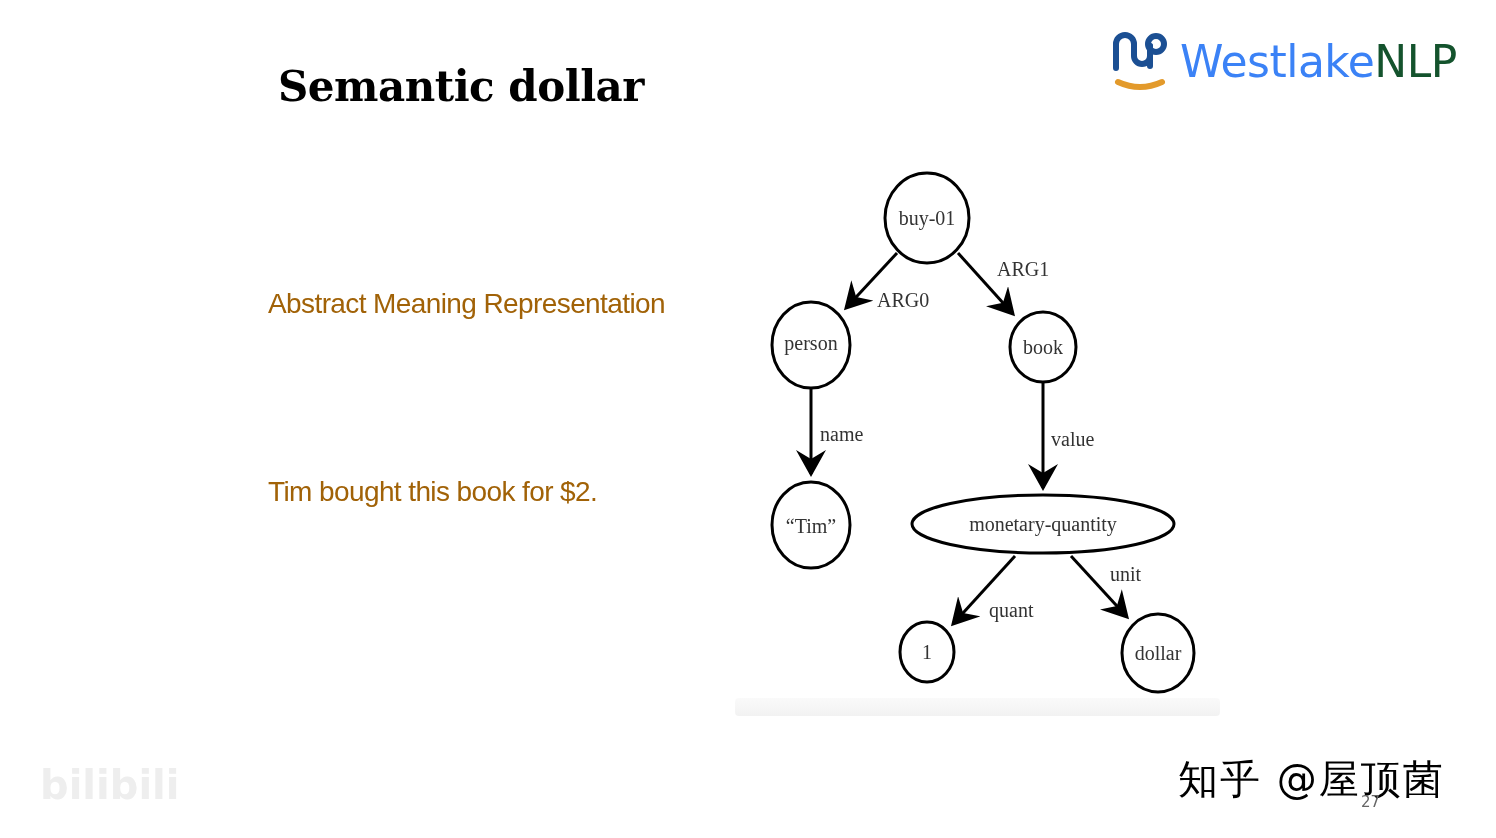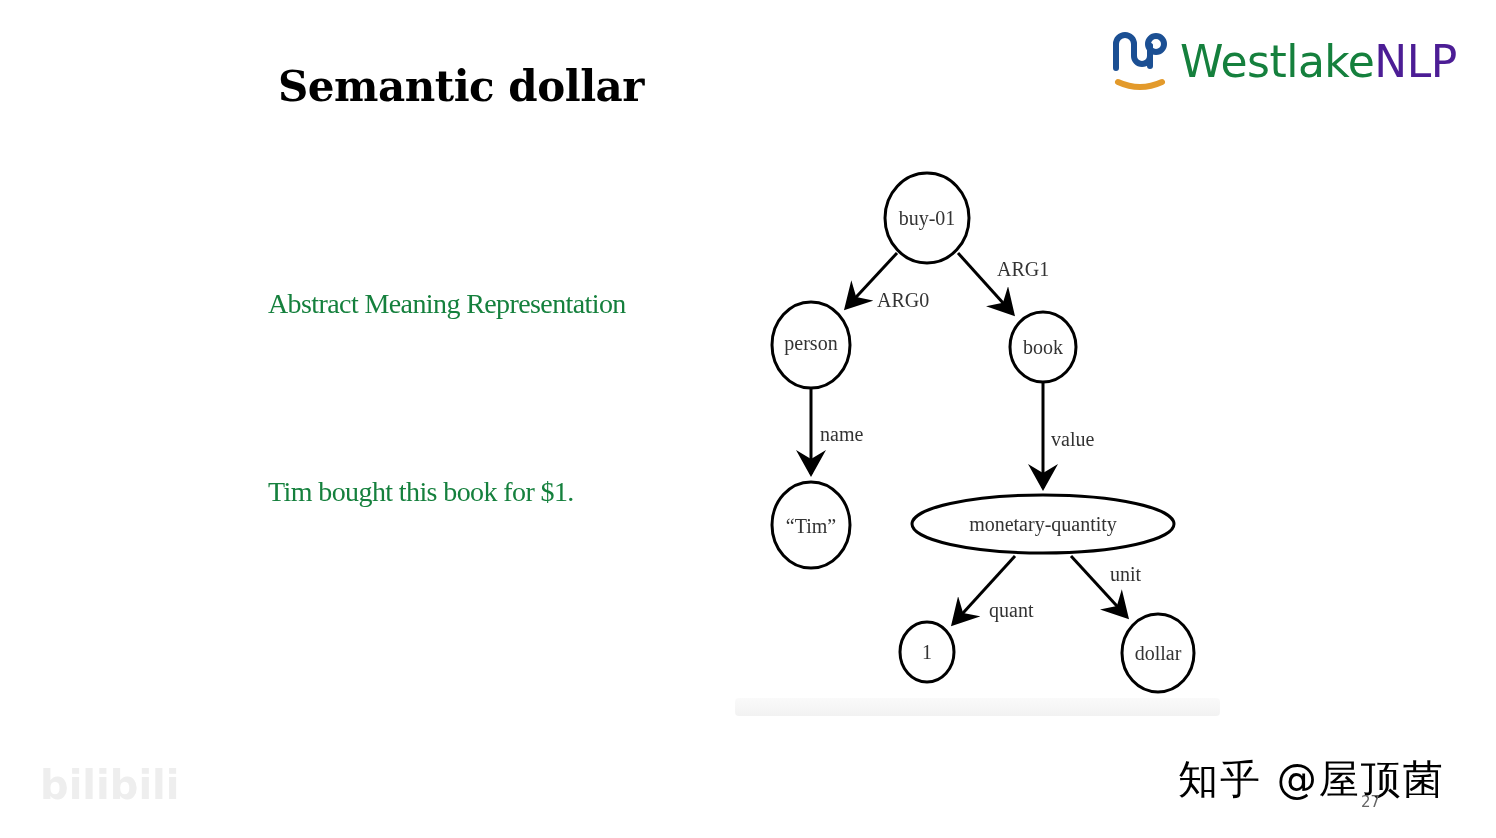--- a/index.html
+++ b/index.html
@@ -7,24 +7,24 @@
       width: 1496px; height: 838px; background: #ffffff; position: relative; overflow: hidden;
       font-family: "DejaVu Serif", serif;
     }
     .title {
       position: absolute; left: 278px; top: 62px;
       font-family: "DejaVu Serif", serif; font-weight: bold; font-size: 42px; color: #000;
       letter-spacing: -0.5px;
     }
     .logo { position: absolute; left: 1110px; top: 28px; height: 66px; display: flex; align-items: center; }
     .logo-text { font-family: "DejaVu Sans", sans-serif; font-size: 44px; margin-left: 10px; letter-spacing: -0.5px; }
-    .logo-text .w { color: #15803d; }
-    .logo-text .n { color: #4c1d95; }
+    .logo-text .w { color: #3b82f6; }
+    .logo-text .n { color: #14532d; }
     .body-text {
-      position: absolute; font-family: Liberation Serif, serif; font-size: 28px; color: #15803d; letter-spacing: -0.6px;
+      position: absolute; font-family: Liberation Sans, sans-serif; font-size: 28px; color: #a16207; letter-spacing: -0.6px;
     }
     .amr { left: 268px; top: 288px; }
     .sentence { left: 268px; top: 476px; }
     svg.graph { position: absolute; left: 0; top: 0; }
     .node-label { font-family: "Liberation Serif", serif; font-size: 20px; fill: #333; }
     .edge-label { font-family: "Liberation Serif", serif; font-size: 20px; fill: #333; }
     .shadow-strip {
       position: absolute; left: 735px; top: 698px; width: 485px; height: 18px;
       background: linear-gradient(#fafafa, #f2f2f2); border-radius: 4px;
     }
@@ -52,21 +52,21 @@
     <circle cx="46" cy="14" r="8" fill="none" stroke="#1b4f93" stroke-width="6"></circle>
     <path d="M40 16 V36" stroke="#1b4f93" stroke-width="6" stroke-linecap="round"></path>
     <path d="M8 52 Q30 62 52 52" fill="none" stroke="#e39a2b" stroke-width="6" stroke-linecap="round"></path>
   </svg>
   <div class="logo-text">
     <span class="w">Westlake</span><span class="n">NLP</span>
   </div>
 </div>
 
 <div class="body-text amr">Abstract Meaning Representation</div>
-<div class="body-text sentence">Tim bought this book for $1.</div>
+<div class="body-text sentence">Tim bought this book for $2.</div>
 
 <div class="shadow-strip"></div>
 
 <svg class="graph" width="1496" height="838">
   <defs>
     <marker id="arrow" markerWidth="10" markerHeight="10" refX="8" refY="5" orient="auto" markerUnits="strokeWidth">
       <path d="M0,0 L9,5 L0,10 L3,5 z" fill="#000"></path>
     </marker>
   </defs>
 

